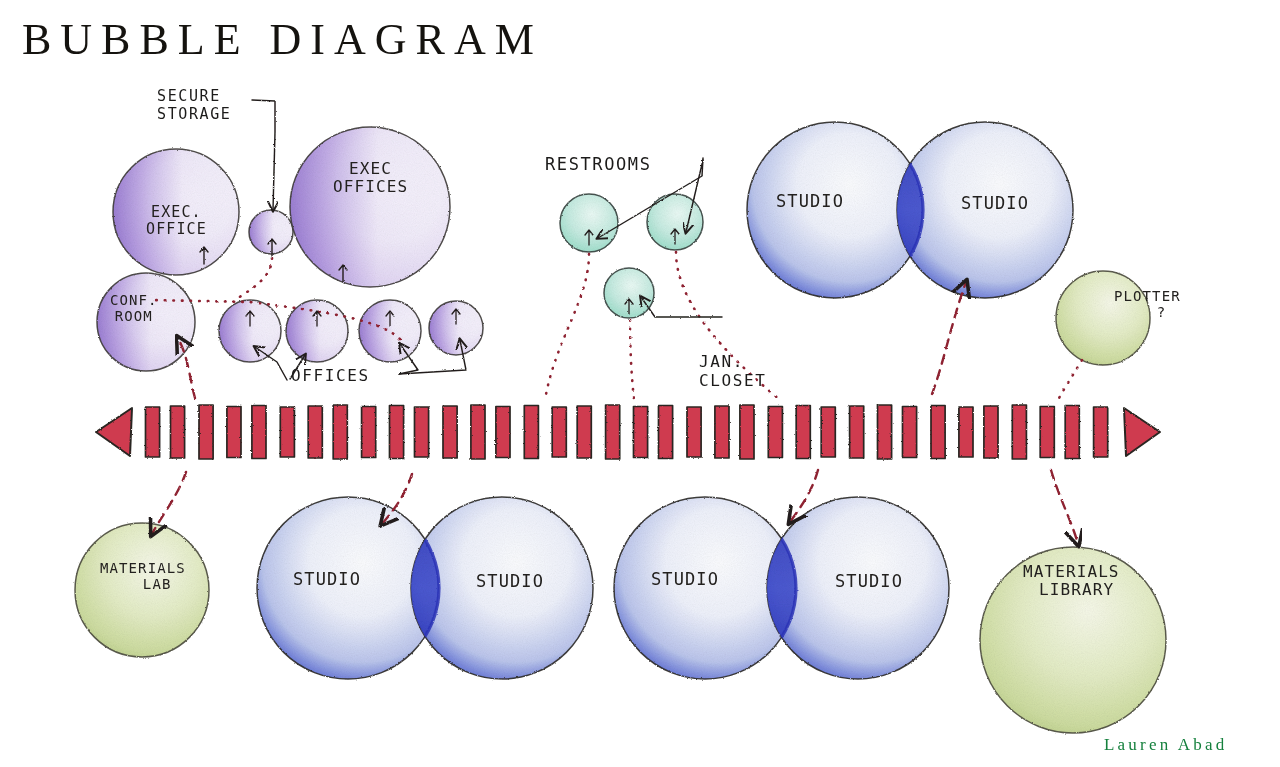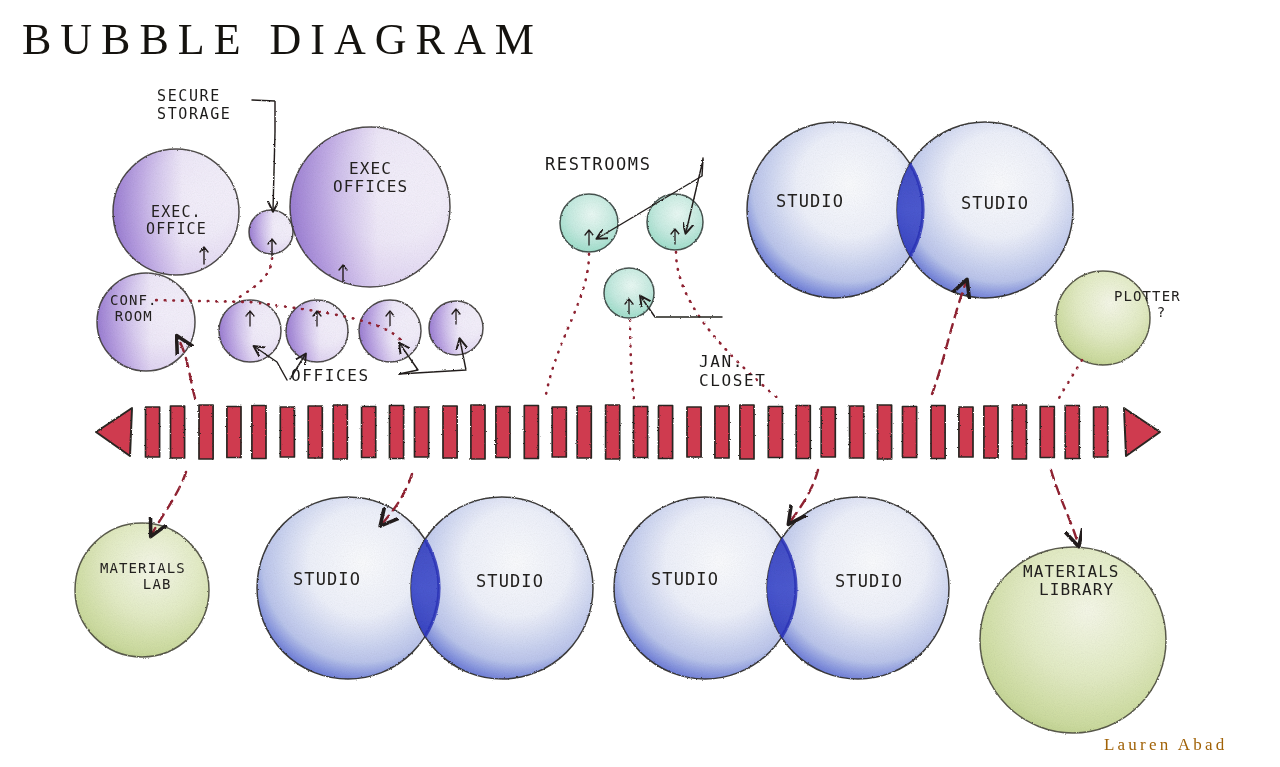--- a/index.html
+++ b/index.html
@@ -13,21 +13,21 @@
 
   .title{
     position:absolute;left:22px;top:14px;
     font-family:"Liberation Serif","DejaVu Serif",serif;
     font-size:44px;letter-spacing:9px;color:#15130f;white-space:nowrap;
     font-weight:400;
   }
   .signature{
     position:absolute;left:1104px;top:735px;
     font-family:"Liberation Serif","DejaVu Serif",serif;
-    font-size:17px;letter-spacing:3.2px;color:#a16207;white-space:nowrap;
+    font-size:17px;letter-spacing:3.2px;color:#15803d;white-space:nowrap;
   }
 
   .hand-label{
     position:absolute;
     font-family:"DejaVu Sans Mono","Liberation Mono",monospace;
     color:#1c1b1a;white-space:pre;line-height:1.18;
     font-weight:400;
   }
   .bub-text{
     position:absolute;

